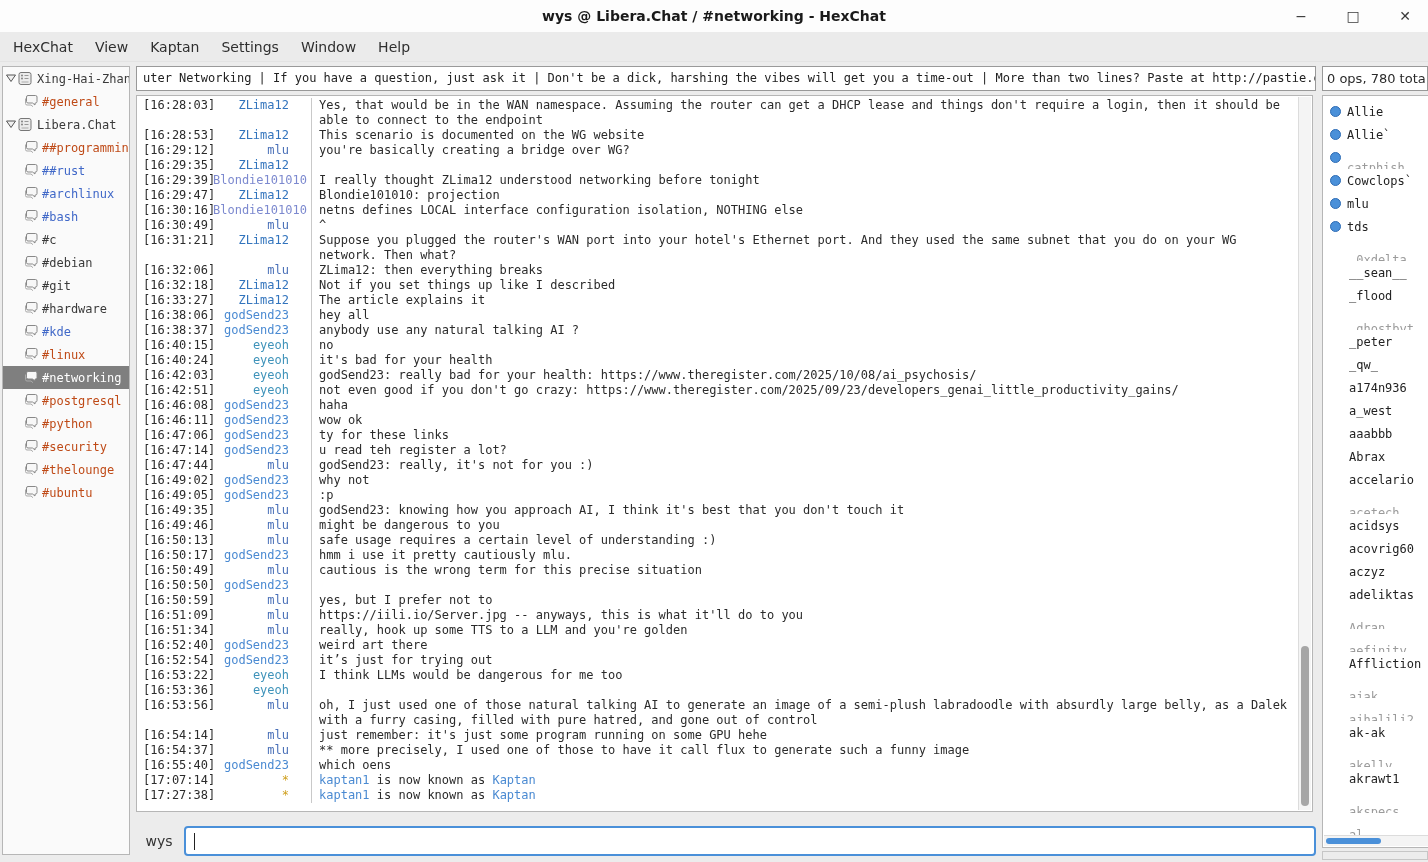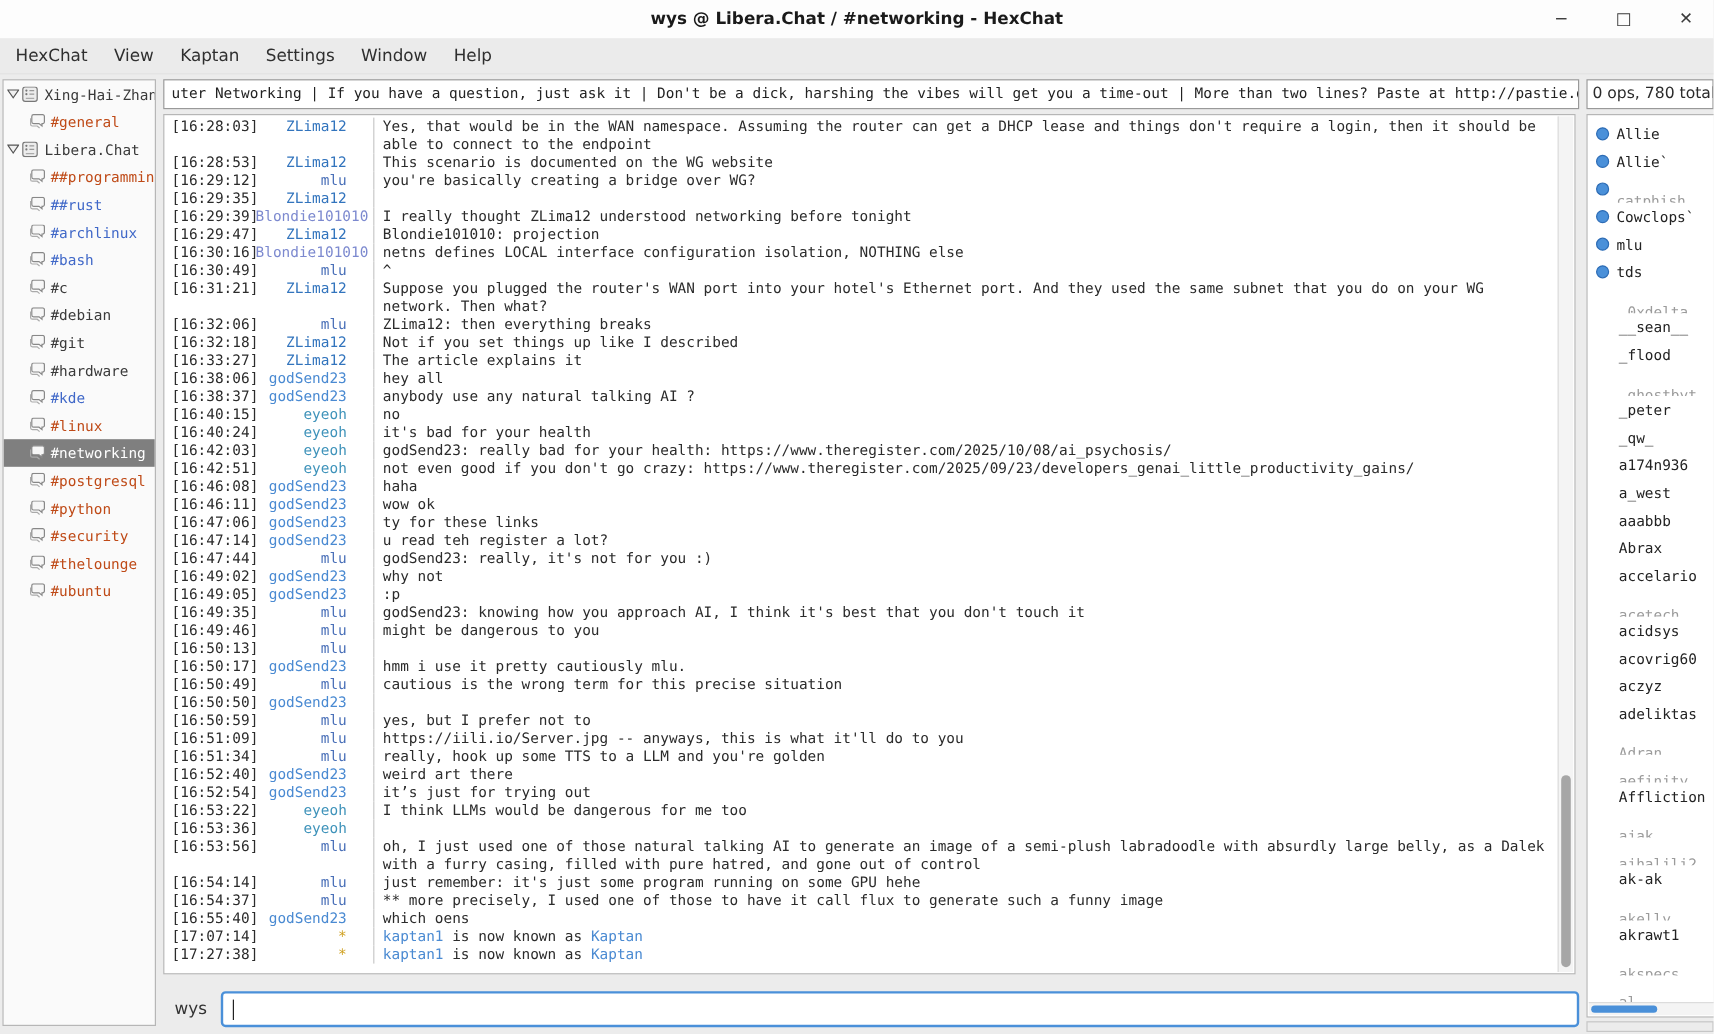--- a/index.html
+++ b/index.html
@@ -432,20 +432,21 @@
         <span class="msg-text">godSend23: knowing how you approach AI, I think it's best that you don't touch it</span>
       </div>
       <div class="msg-row">
         <span class="msg-time">[16:49:46]</span>
         <span class="msg-nick" style="color: rgb(74, 112, 184);">mlu</span>
         <span class="msg-text">might be dangerous to you</span>
       </div>
       <div class="msg-row">
         <span class="msg-time">[16:50:13]</span>
         <span class="msg-nick" style="color: rgb(74, 112, 184);">mlu</span>
+        <span class="msg-text">safe usage requires a certain level of understanding :)</span>
       </div>
       <div class="msg-row">
         <span class="msg-time">[16:50:17]</span>
         <span class="msg-nick" style="color: rgb(74, 138, 210);">godSend23</span>
         <span class="msg-text">hmm i use it pretty cautiously mlu.</span>
       </div>
       <div class="msg-row">
         <span class="msg-time">[16:50:49]</span>
         <span class="msg-nick" style="color: rgb(74, 112, 184);">mlu</span>
         <span class="msg-text">cautious is the wrong term for this precise situation</span>

